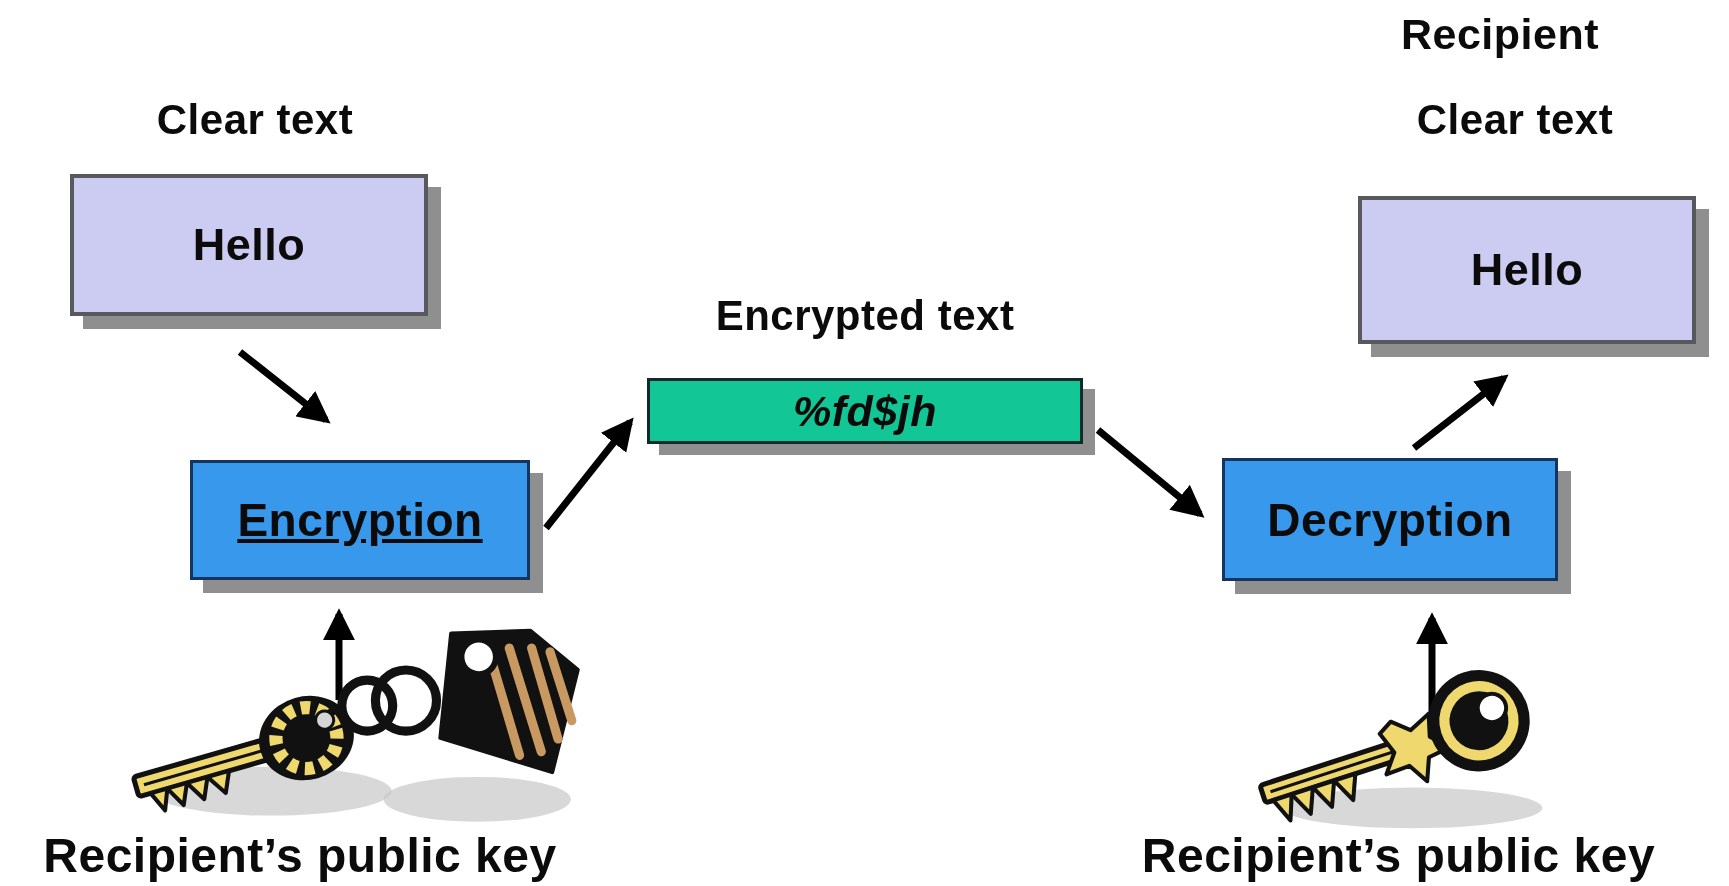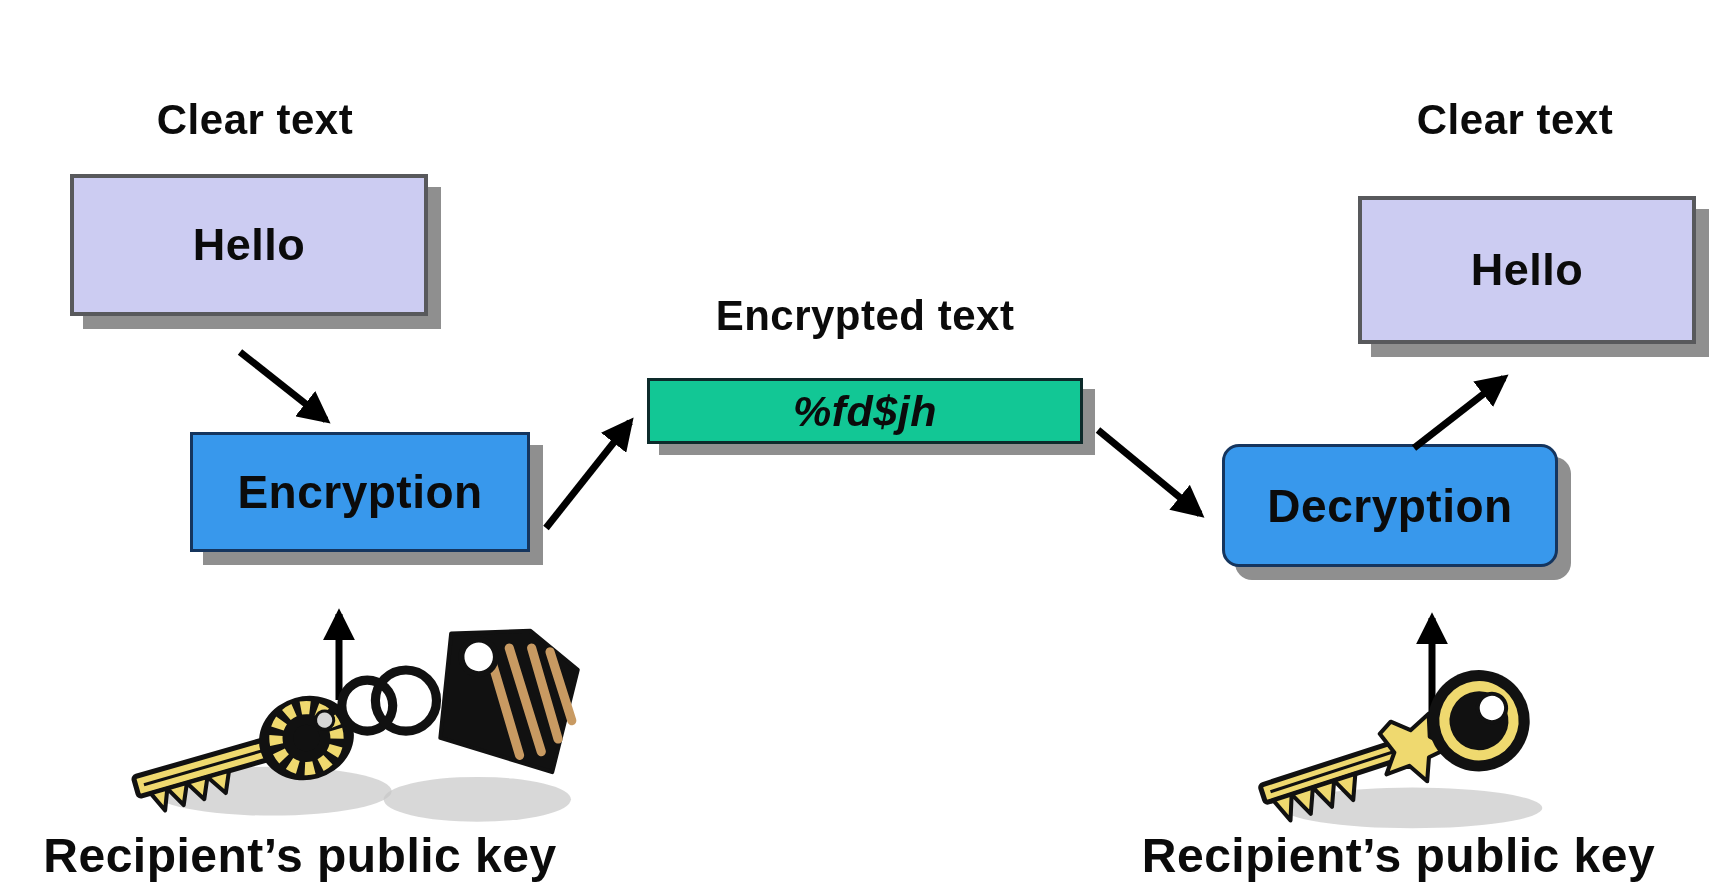--- a/index.html
+++ b/index.html
@@ -40,23 +40,23 @@
     font-size:46px;
   }
   .cipher-box{
     background:var(--encrypted-box,#12c795);
     border:3px solid var(--encrypted-box-border,#0d2b2b);
     box-shadow:12px 11px 0 var(--shadow,#8f8f8f);
     font-size:43px;
     font-style:italic;
   }
   #hello-left  {left:70px;  top:174px; width:350px; height:134px;}
-  #encryption  {left:190px; top:432px; width:334px; height:114px;}
+  #encryption  {left:190px; top:460px; width:334px; height:114px;text-decoration:underline;}
   #cipher      {left:647px; top:378px; width:430px; height:60px;}
-  #decryption  {left:1222px;top:444px; width:330px; height:117px;border-radius:17px;}
+  #decryption  {left:1222px;top:458px; width:330px; height:117px;}
   #hello-right {left:1358px;top:196px; width:330px; height:140px;}
 
   #sender-title    {left:110px; top:4px;   width:330px;}
   #clear-left      {left:95px;  top:96px;  width:320px;}
   #enc-heading     {left:645px; top:292px; width:440px;}
   #recipient-title {left:1335px;top:10px;  width:330px;}
   #clear-right     {left:1355px;top:96px;  width:320px;}
   #public-caption  {left:0px;   top:828px; width:600px;}
   #private-caption {left:1068px;top:828px; width:661px;}
 
@@ -67,20 +67,21 @@
   #key-left {left:118px; top:616px; width:470px; height:222px;}
   #key-right{left:1245px;top:652px; width:345px; height:186px;}
 </style>
 </head>
 <body>
 
 <div id="canvas">
 
   <div id="clear-left" class="lbl stage">Clear text</div>
   <div id="enc-heading" class="lbl stage">Encrypted text</div>
+  <div id="recipient-title" class="lbl title">Recipient</div>
   <div id="clear-right" class="lbl stage">Clear text</div>
   <div id="public-caption" class="lbl caption">Recipient’s public key</div>
   <div id="private-caption" class="lbl caption">Recipient’s public key</div>
 
   <div id="hello-left" class="box clear-box">
     <span>Hello</span>
   </div>
   <div id="encryption" class="box process-box">
     <span>Encryption</span>
   </div>

